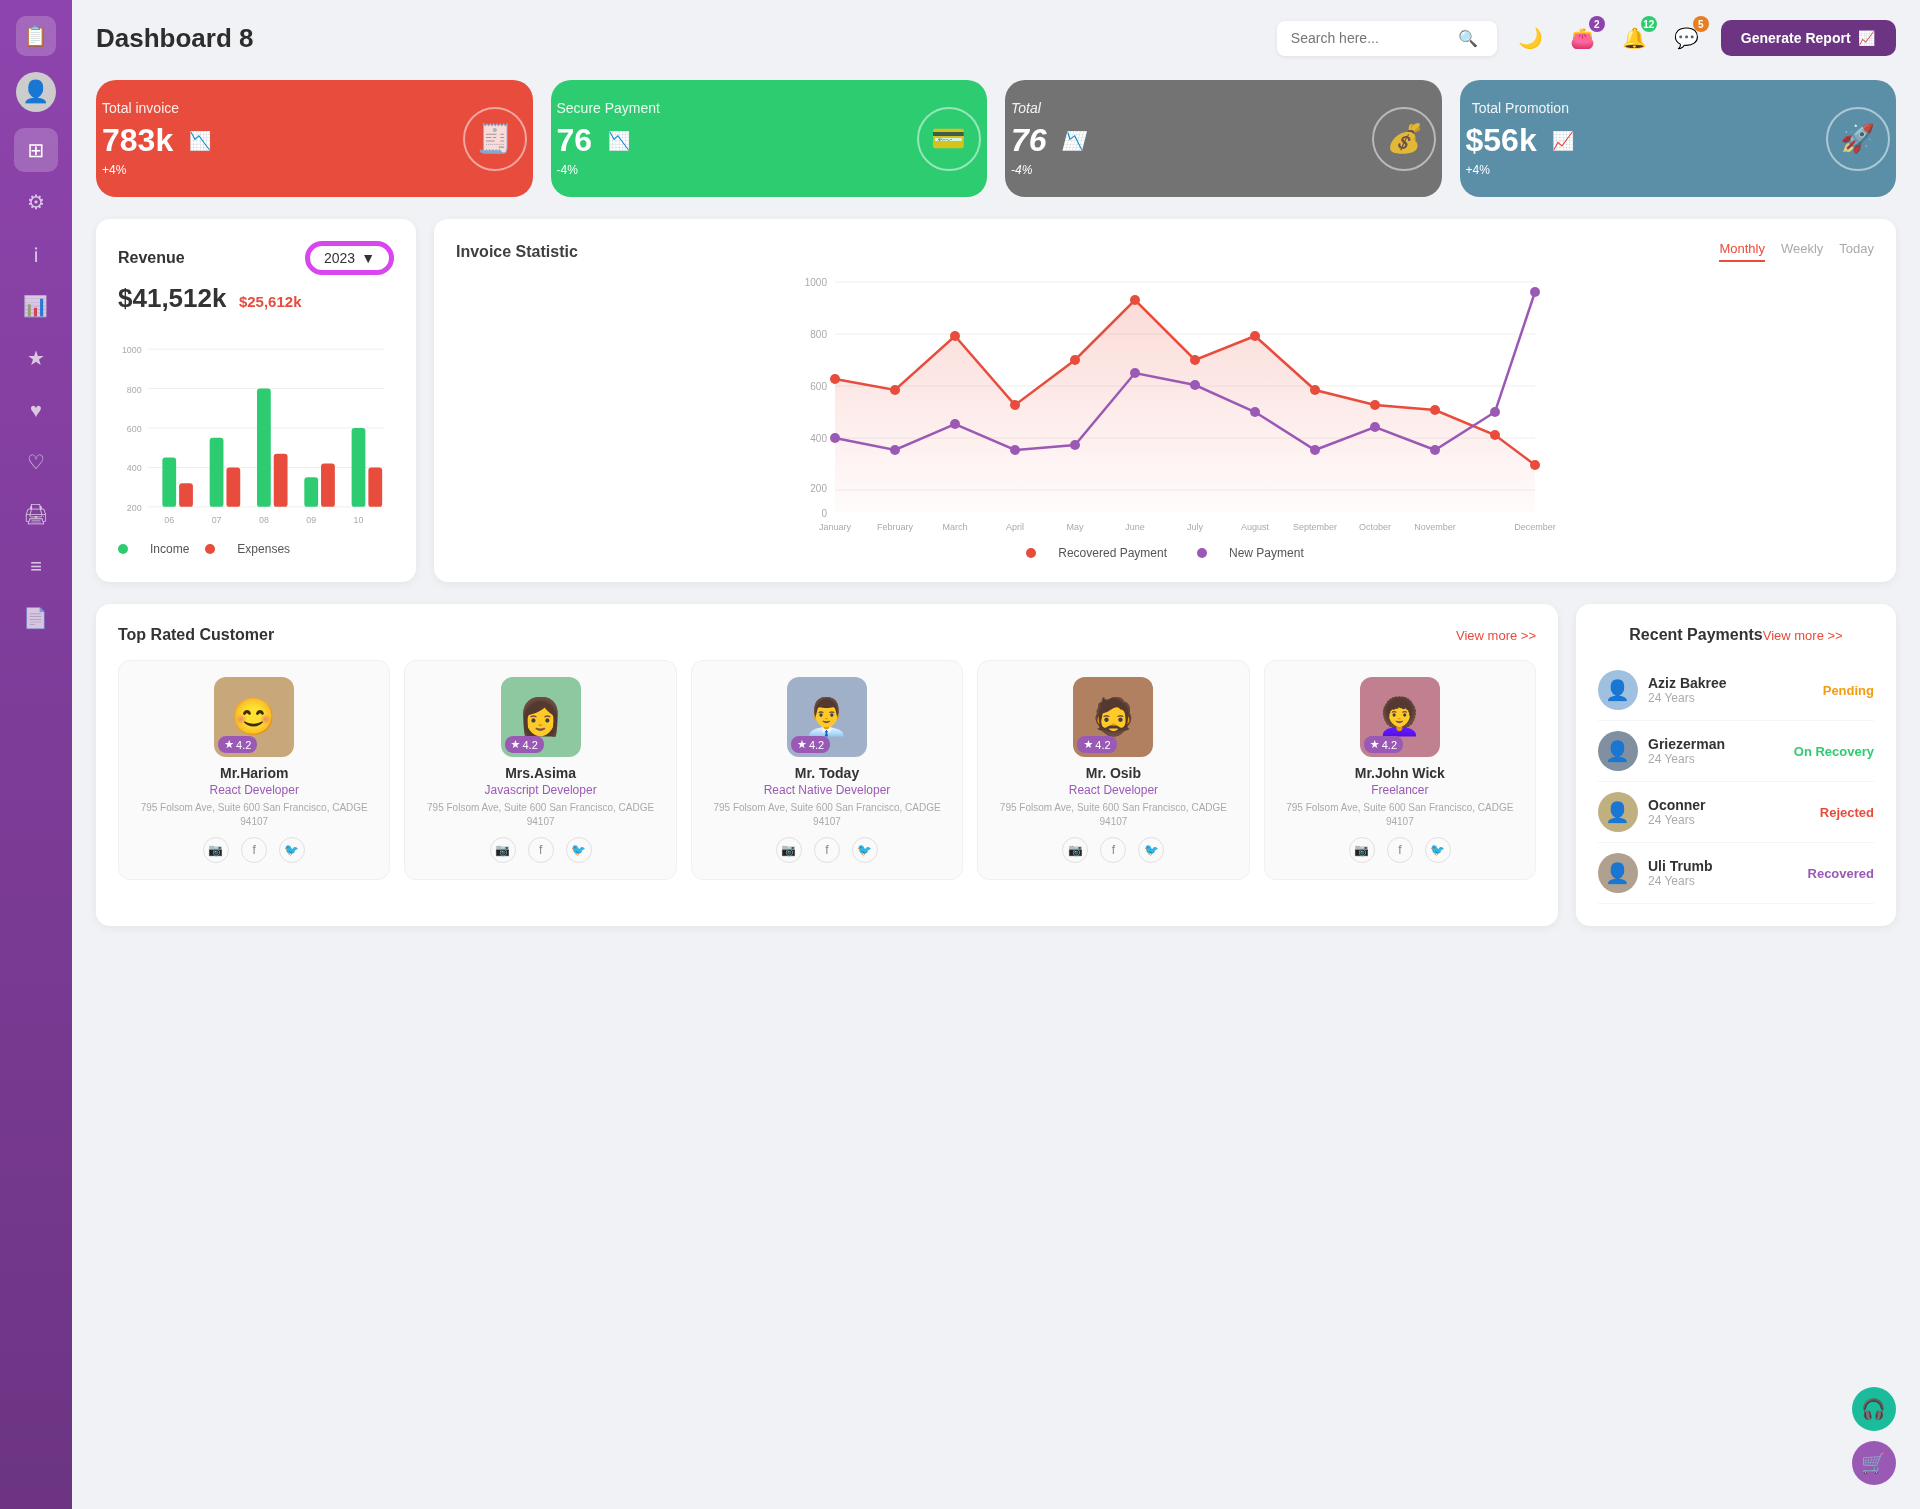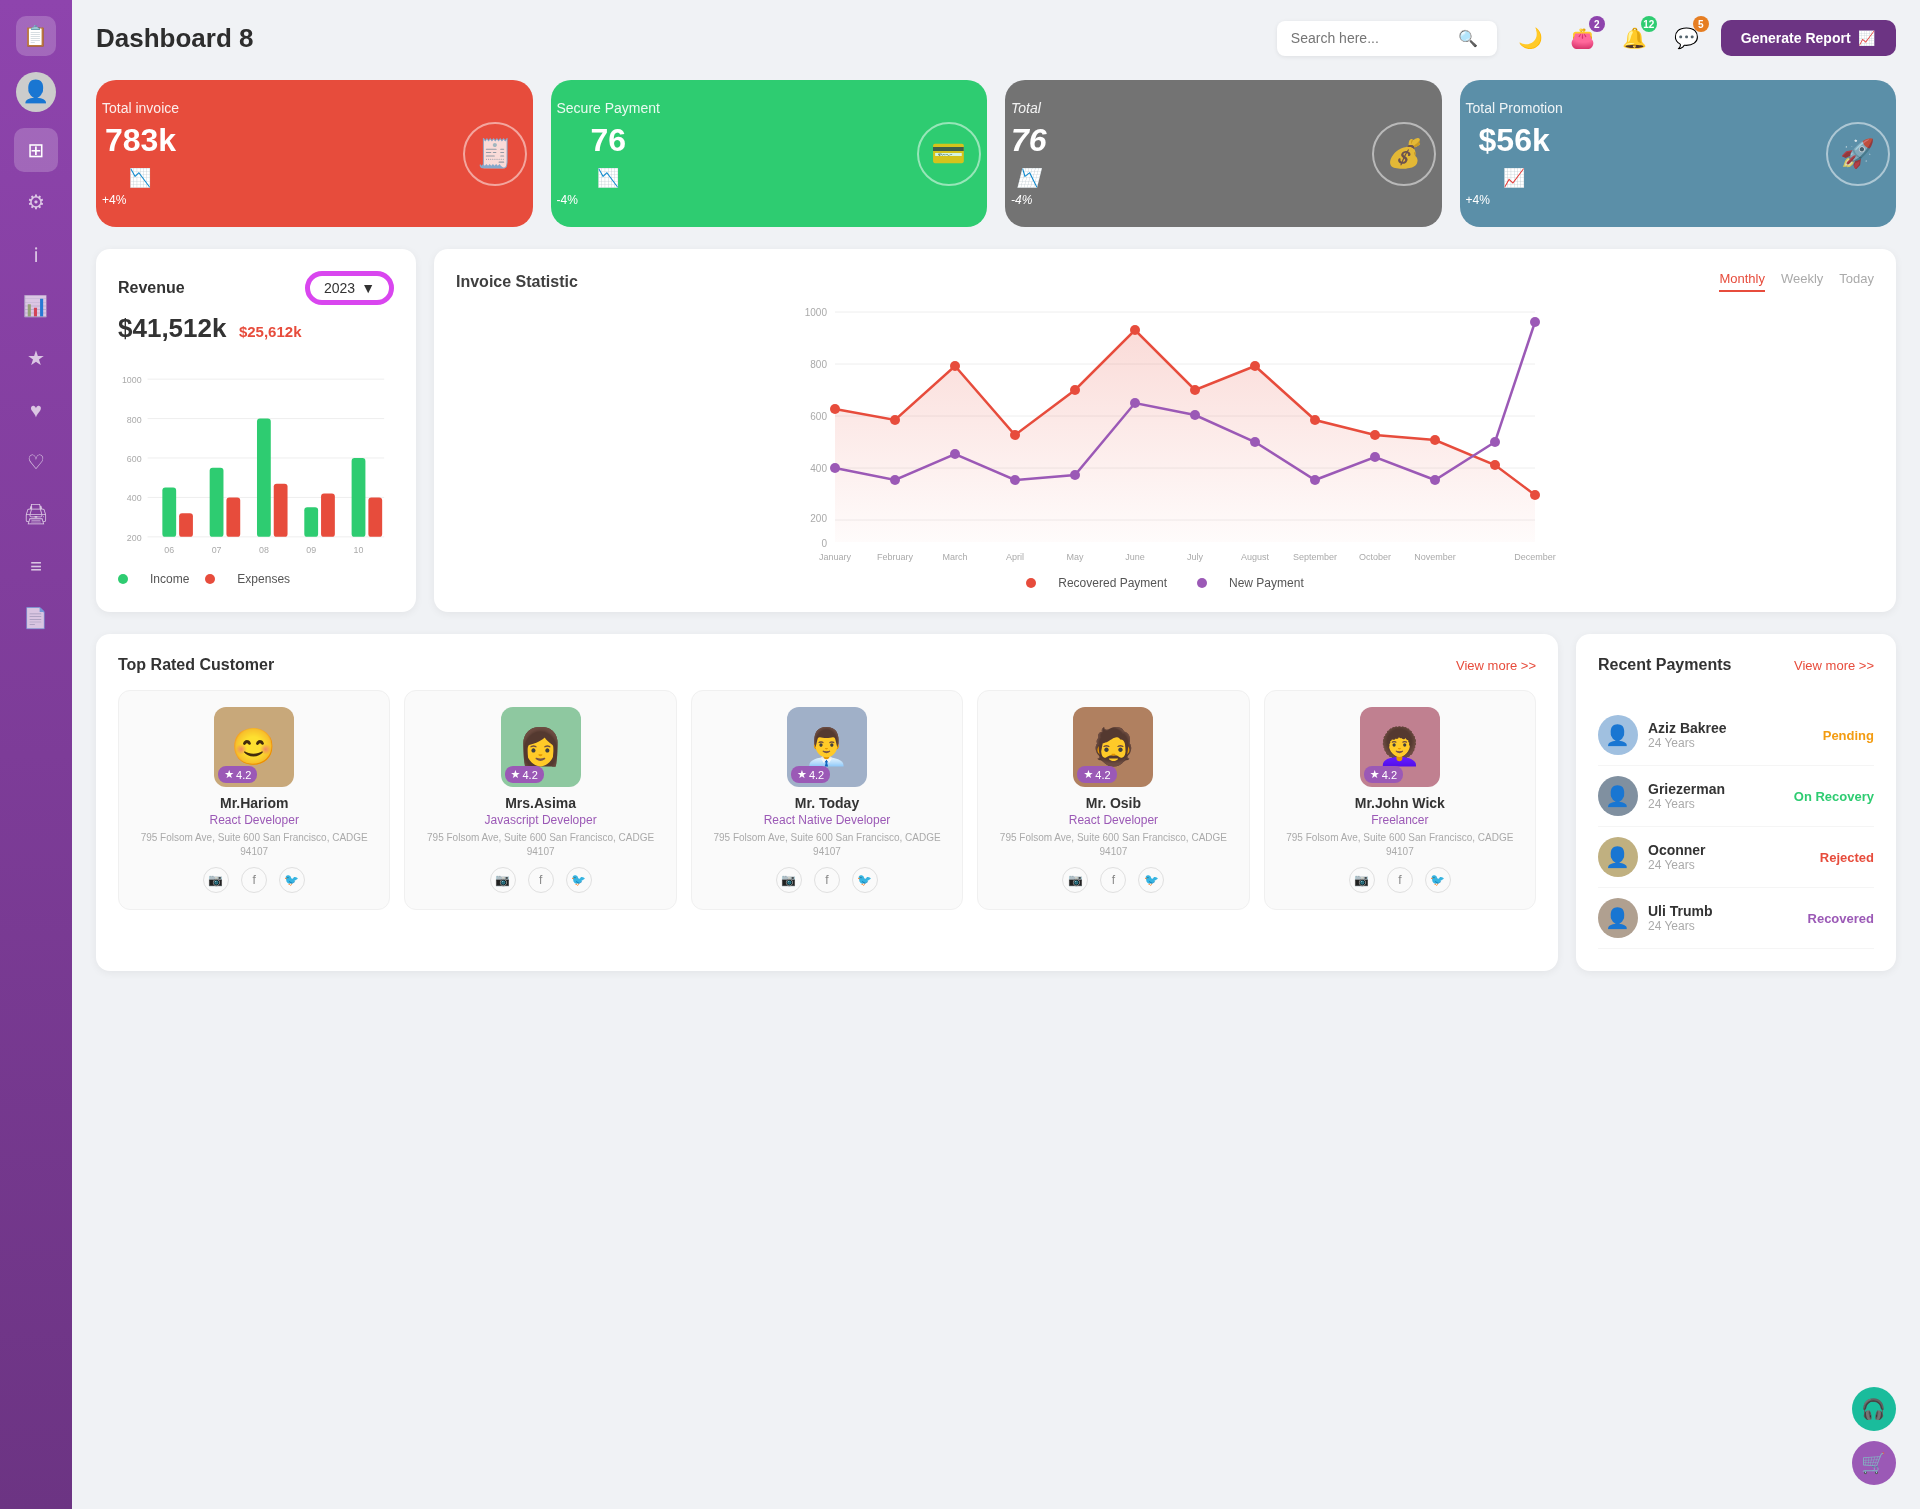--- a/index.html
+++ b/index.html
@@ -33,21 +33,21 @@
 
     
     .stat-cards { display: grid; grid-template-columns: repeat(4, 1fr); gap: 18px; margin-bottom: 22px; }
     .stat-card { border-radius: 20px; padding: 20px 6px; display: flex; align-items: center; justify-content: space-between; min-height: 110px; }
     .stat-card.red { background: #e74c3c; }
     .stat-card.green { background: #2ecc71; }
     .stat-card.purple { background: #737373; font-style: italic; }
     .stat-card.blue { background: #5b8fa8; text-align: center; }
     .stat-card-info { color: #fff; }
     .stat-card-label { font-size: 14px; opacity: 0.9; margin-bottom: 6px; }
-    .stat-card-value { font-size: 32px; font-weight: 700; display: flex; align-items: center; gap: 8px; flex-direction: column; }
+    .stat-card-value { font-size: 32px; font-weight: 700; display: flex; align-items: center; gap: 16px; }
     .stat-card-trend { font-size: 12px; display: flex; align-items: center; gap: 4px; margin-top: 4px; }
     .stat-card-icon { width: 64px; height: 64px; border-radius: 50%; border: 2px solid rgba(255,255,255,0.5); display: flex; align-items: center; justify-content: center; font-size: 28px; color: rgba(255,255,255,0.8); }
 
     
     .charts-row { display: grid; grid-template-columns: 320px 1fr; gap: 18px; margin-bottom: 22px; }
     .card { background: #fff; border-radius: 14px; padding: 22px; box-shadow: 0 2px 8px rgba(0,0,0,0.06); }
 
     
     .revenue-header { display: flex; justify-content: space-between; align-items: center; margin-bottom: 8px; }
     .revenue-title { font-size: 16px; font-weight: 600; color: #333; }
@@ -77,21 +77,21 @@
     .customer-card { flex: 1; min-width: 130px; background: #fafafa; border-radius: 12px; padding: 16px 12px; text-align: center; border: 1px solid #f0f0f0; }
     .customer-avatar { width: 80px; height: 80px; border-radius: 12px; margin: 0 auto 8px; overflow: hidden; position: relative; background: #ddd; }
     .rating-badge { position: absolute; bottom: 4px; left: 4px; background: #9b59b6; color: #fff; border-radius: 8px; padding: 2px 6px; font-size: 11px; display: flex; align-items: center; gap: 2px; }
     .customer-name { font-size: 14px; font-weight: 600; color: #333; margin-bottom: 2px; }
     .customer-role { font-size: 12px; color: #9b59b6; margin-bottom: 4px; }
     .customer-addr { font-size: 10px; color: #aaa; margin-bottom: 8px; line-height: 1.4; }
     .customer-socials { display: flex; justify-content: center; gap: 12px; }
     .social-icon { width: 26px; height: 26px; border-radius: 50%; border: 1px solid #e0e0e0; display: flex; align-items: center; justify-content: center; font-size: 12px; color: #888; cursor: pointer; }
 
     
-    .payments-header { display: flex; justify-content: space-between; align-items: center; margin-bottom: 31px; }
+    .payments-header { display: flex; justify-content: center; align-items: center; margin-bottom: 16px; }
     .payment-item { display: flex; align-items: center; gap: 10px; padding: 10px 0; border-bottom: 1px solid #f5f5f5; }
     .payment-avatar { width: 40px; height: 40px; border-radius: 50%; background: #ddd; overflow: hidden; flex-shrink: 0; display: flex; align-items: center; justify-content: center; font-size: 18px; }
     .payment-info { flex: 1; }
     .payment-name { font-size: 14px; font-weight: 600; color: #333; }
     .payment-age { font-size: 12px; color: #aaa; }
     .payment-status { font-size: 13px; font-weight: 600; }
     .status-pending { color: #f39c12; }
     .status-recovery { color: #2ecc71; }
     .status-rejected { color: #e74c3c; }
     .status-recovered { color: #9b59b6; }

